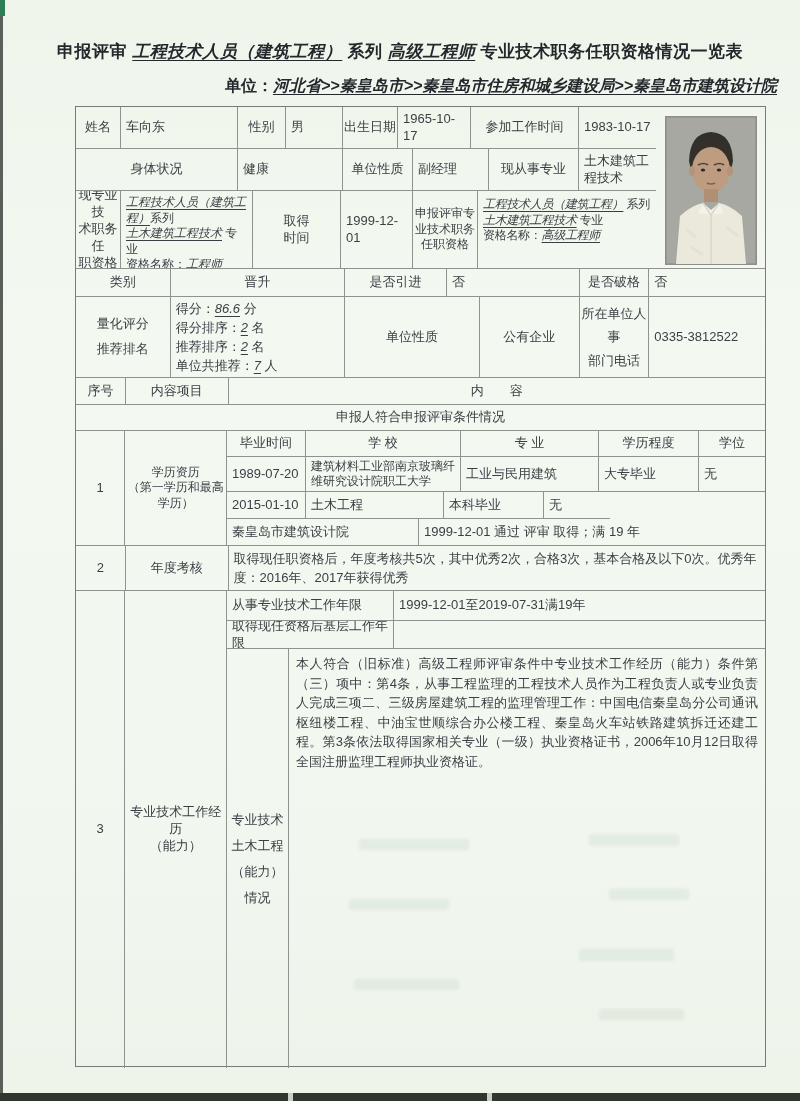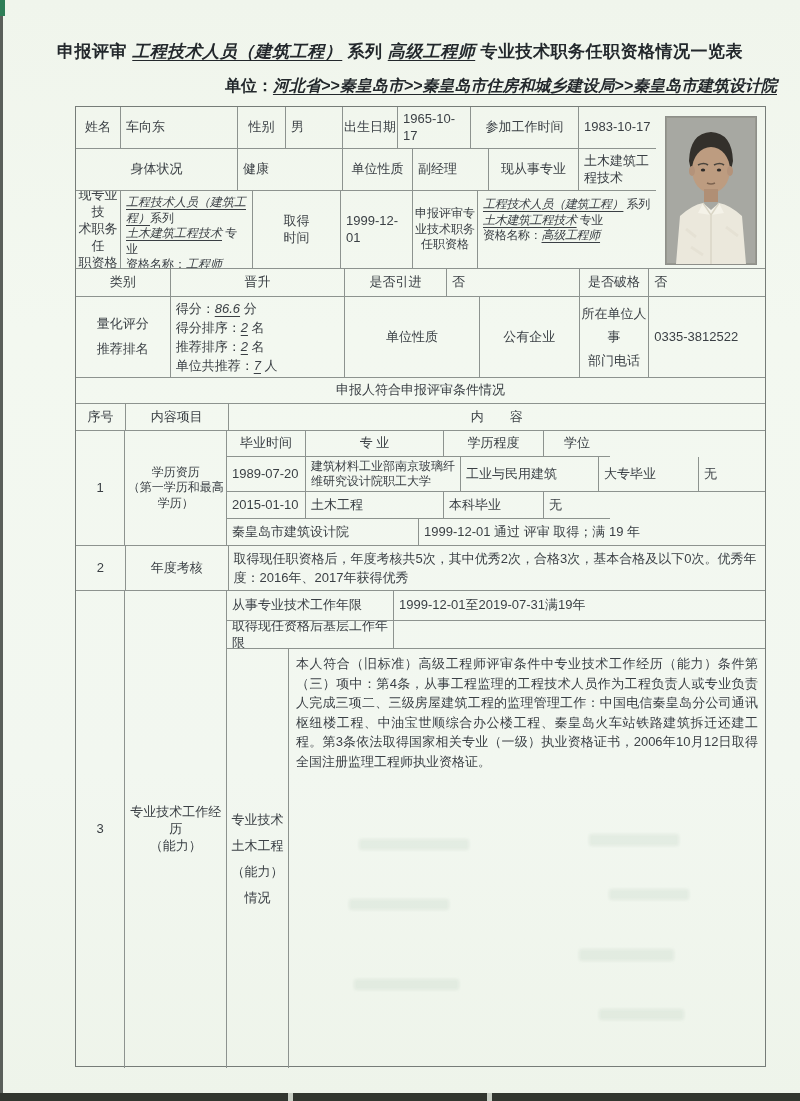--- a/index.html
+++ b/index.html
@@ -124,38 +124,39 @@
         <div><span>推荐排序：</span><span class="u">2</span><span> 名</span></div>
         <div><span>单位共推荐：</span><span class="u">7</span><span> 人</span></div>
       </div>
       <div class="c" style="width:135px">单位性质</div>
       <div class="c" style="width:100px">公有企业</div>
       <div class="c pre" style="width:70px;line-height:1.8">所在单位人事
 部门电话</div>
       <div class="c cl" style="width:116px">0335-3812522</div>
     </div>
 
-    <div class="r" style="height:26px">
-      <div class="c" style="width:691px">申报人符合申报评审条件情况</div>
-    </div>
-
     <div class="r" style="height:27px">
       <div class="c" style="width:50px">序号</div>
       <div class="c" style="width:103px">内容项目</div>
       <div class="c" style="width:538px">内　　容</div>
+    </div>
+
+    <div class="r" style="height:26px">
+      <div class="c" style="width:691px">申报人符合申报评审条件情况</div>
     </div>
 
     <div class="r" style="height:115px">
       <div class="c" style="width:50px">1</div>
       <div class="c pre small" style="width:103px">学历资历
 （第一学历和最高
 学历）</div>
       <div class="stack" style="width:538px">
         <div class="r" style="height:26px">
           <div class="c" style="width:79px">毕业时间</div>
+          <div class="c" style="width:155px">学 校</div>
           <div class="c" style="width:138px">专 业</div>
           <div class="c" style="width:100px">学历程度</div>
           <div class="c" style="width:66px">学位</div>
         </div>
         <div class="r" style="height:35px">
           <div class="c cl" style="width:79px">1989-07-20</div>
           <div class="c cl small" style="width:155px;line-height:1.25">建筑材料工业部南京玻璃纤维研究设计院职工大学</div>
           <div class="c cl" style="width:138px">工业与民用建筑</div>
           <div class="c cl" style="width:100px">大专毕业</div>
           <div class="c cl" style="width:66px">无</div>

